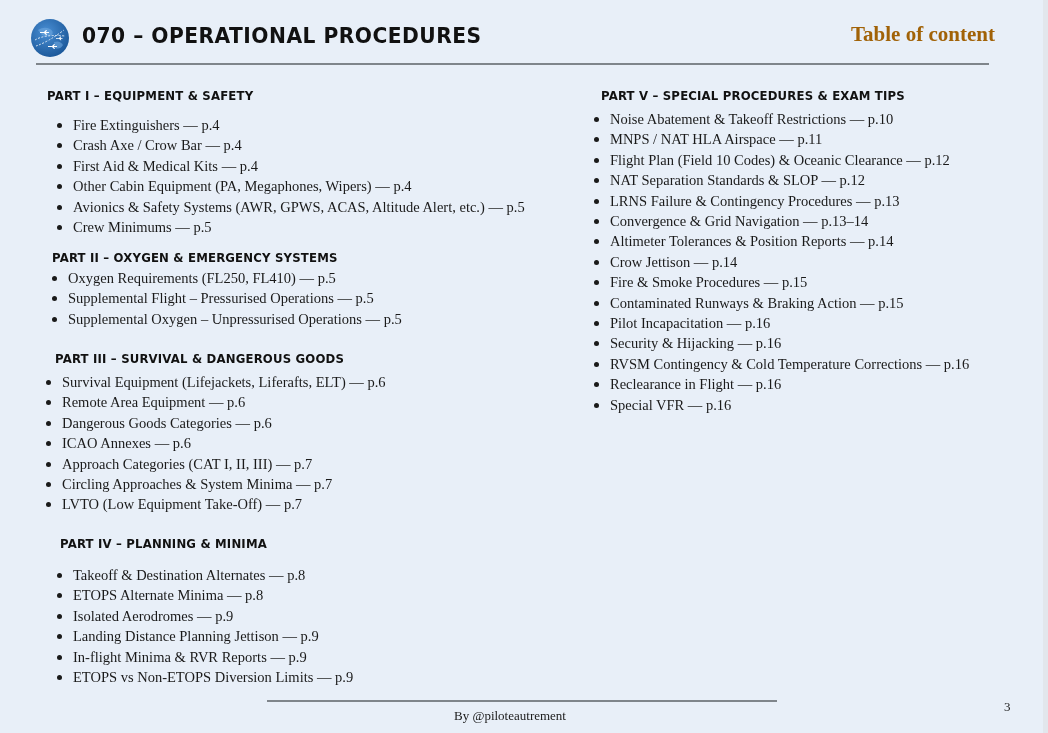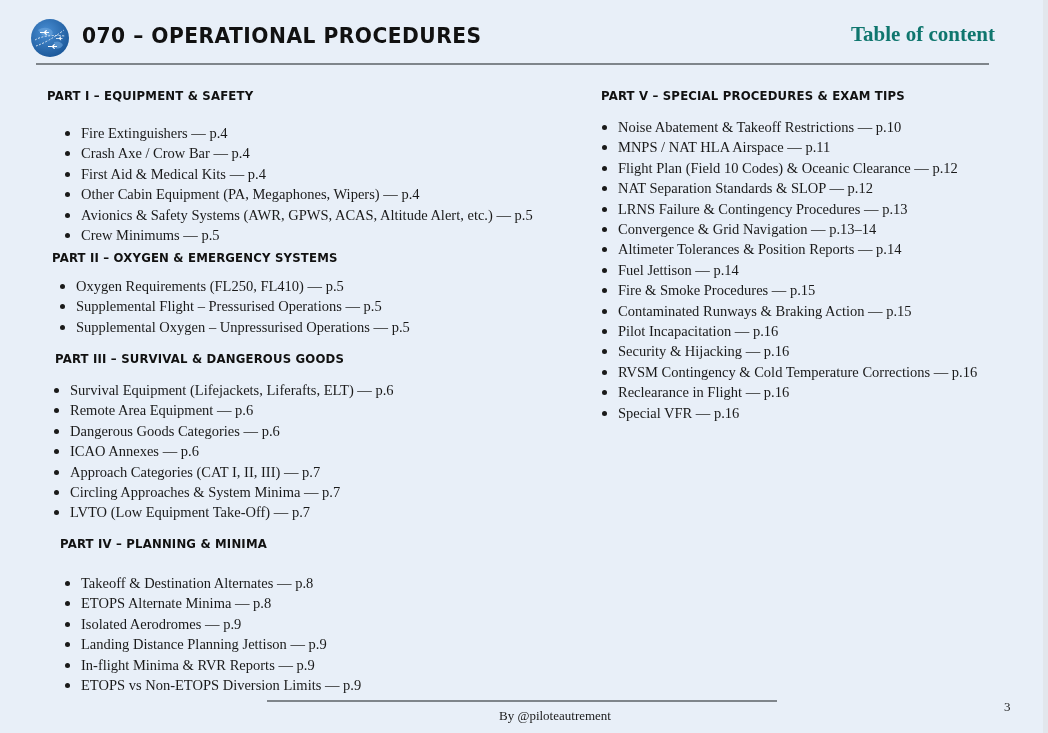--- a/index.html
+++ b/index.html
@@ -21,52 +21,52 @@
       position: absolute; left: 82px; top: 20px;
       font-family: "DejaVu Sans", sans-serif;
       font-weight: bold; font-size: 22px; letter-spacing: 0.5px;
       color: #111; text-transform: uppercase;
       transform: scaleX(0.92); transform-origin: left center;
       line-height: 32px;
     }
     .toc-label {
       position: absolute; left: 851px; top: 22px;
       font-family: "Liberation Serif", serif;
-      font-weight: bold; font-size: 21px; color: #0f766e;
+      font-weight: bold; font-size: 21px; color: #a16207;
     }
     .header-rule {
       position: absolute; left: 36px; top: 63px; width: 953px; height: 2px;
       background: #7f858b;
     }
     .section-title {
       position: absolute;
       font-family: "DejaVu Sans", sans-serif;
       font-weight: bold; font-size: 13px; color: #111;
       text-transform: uppercase; letter-spacing: 0.2px;
       transform: scaleX(0.9); transform-origin: left center;
       white-space: nowrap;
     }
     ul.items {
-      position: absolute; margin: 8px; padding: 0; list-style: none;
+      position: absolute; margin: 0; padding: 0; list-style: none;
     }
     ul.items li {
       position: relative; font-size: 14.5px; line-height: 20.4px;
       white-space: nowrap; padding-left: 18px; color: #1a1a1a;
     }
     ul.items li .bullet {
       position: absolute; left: 2px; top: 8px; width: 5px; height: 5px;
       border-radius: 50%; background: #1a1a1a;
     }
     .footer-rule {
       position: absolute; left: 267px; top: 700px; width: 510px; height: 2px;
       background: #7f858b;
     }
     .footer-credit {
       position: absolute; left: 454px; top: 708px;
-      font-size: 13px; color: #1a1a1a; margin-left: 45px;
+      font-size: 13px; color: #1a1a1a;
     }
     .page-number {
       position: absolute; left: 1004px; top: 699px;
       font-size: 13px; color: #1a1a1a;
     }
   </style>
 </head>
 <body>
 
 <div class="edge-strip"></div>
@@ -133,21 +133,21 @@
 
 <div class="section-title" style="left:601px; top:88px;">PART V – SPECIAL PROCEDURES &amp; EXAM TIPS</div>
 <ul class="items" style="left:592px; top:109px;">
   <li><span class="bullet"></span><span>Noise Abatement &amp; Takeoff Restrictions — p.10</span></li>
   <li><span class="bullet"></span><span>MNPS / NAT HLA Airspace — p.11</span></li>
   <li><span class="bullet"></span><span>Flight Plan (Field 10 Codes) &amp; Oceanic Clearance — p.12</span></li>
   <li><span class="bullet"></span><span>NAT Separation Standards &amp; SLOP — p.12</span></li>
   <li><span class="bullet"></span><span>LRNS Failure &amp; Contingency Procedures — p.13</span></li>
   <li><span class="bullet"></span><span>Convergence &amp; Grid Navigation — p.13–14</span></li>
   <li><span class="bullet"></span><span>Altimeter Tolerances &amp; Position Reports — p.14</span></li>
-  <li><span class="bullet"></span><span>Fuel Jettison — p.14</span></li>
+  <li><span class="bullet"></span><span>Crow Jettison — p.14</span></li>
   <li><span class="bullet"></span><span>Fire &amp; Smoke Procedures — p.15</span></li>
   <li><span class="bullet"></span><span>Contaminated Runways &amp; Braking Action — p.15</span></li>
   <li><span class="bullet"></span><span>Pilot Incapacitation — p.16</span></li>
   <li><span class="bullet"></span><span>Security &amp; Hijacking — p.16</span></li>
   <li><span class="bullet"></span><span>RVSM Contingency &amp; Cold Temperature Corrections — p.16</span></li>
   <li><span class="bullet"></span><span>Reclearance in Flight — p.16</span></li>
   <li><span class="bullet"></span><span>Special VFR — p.16</span></li>
 </ul>
 
 <div class="footer-rule"></div>

